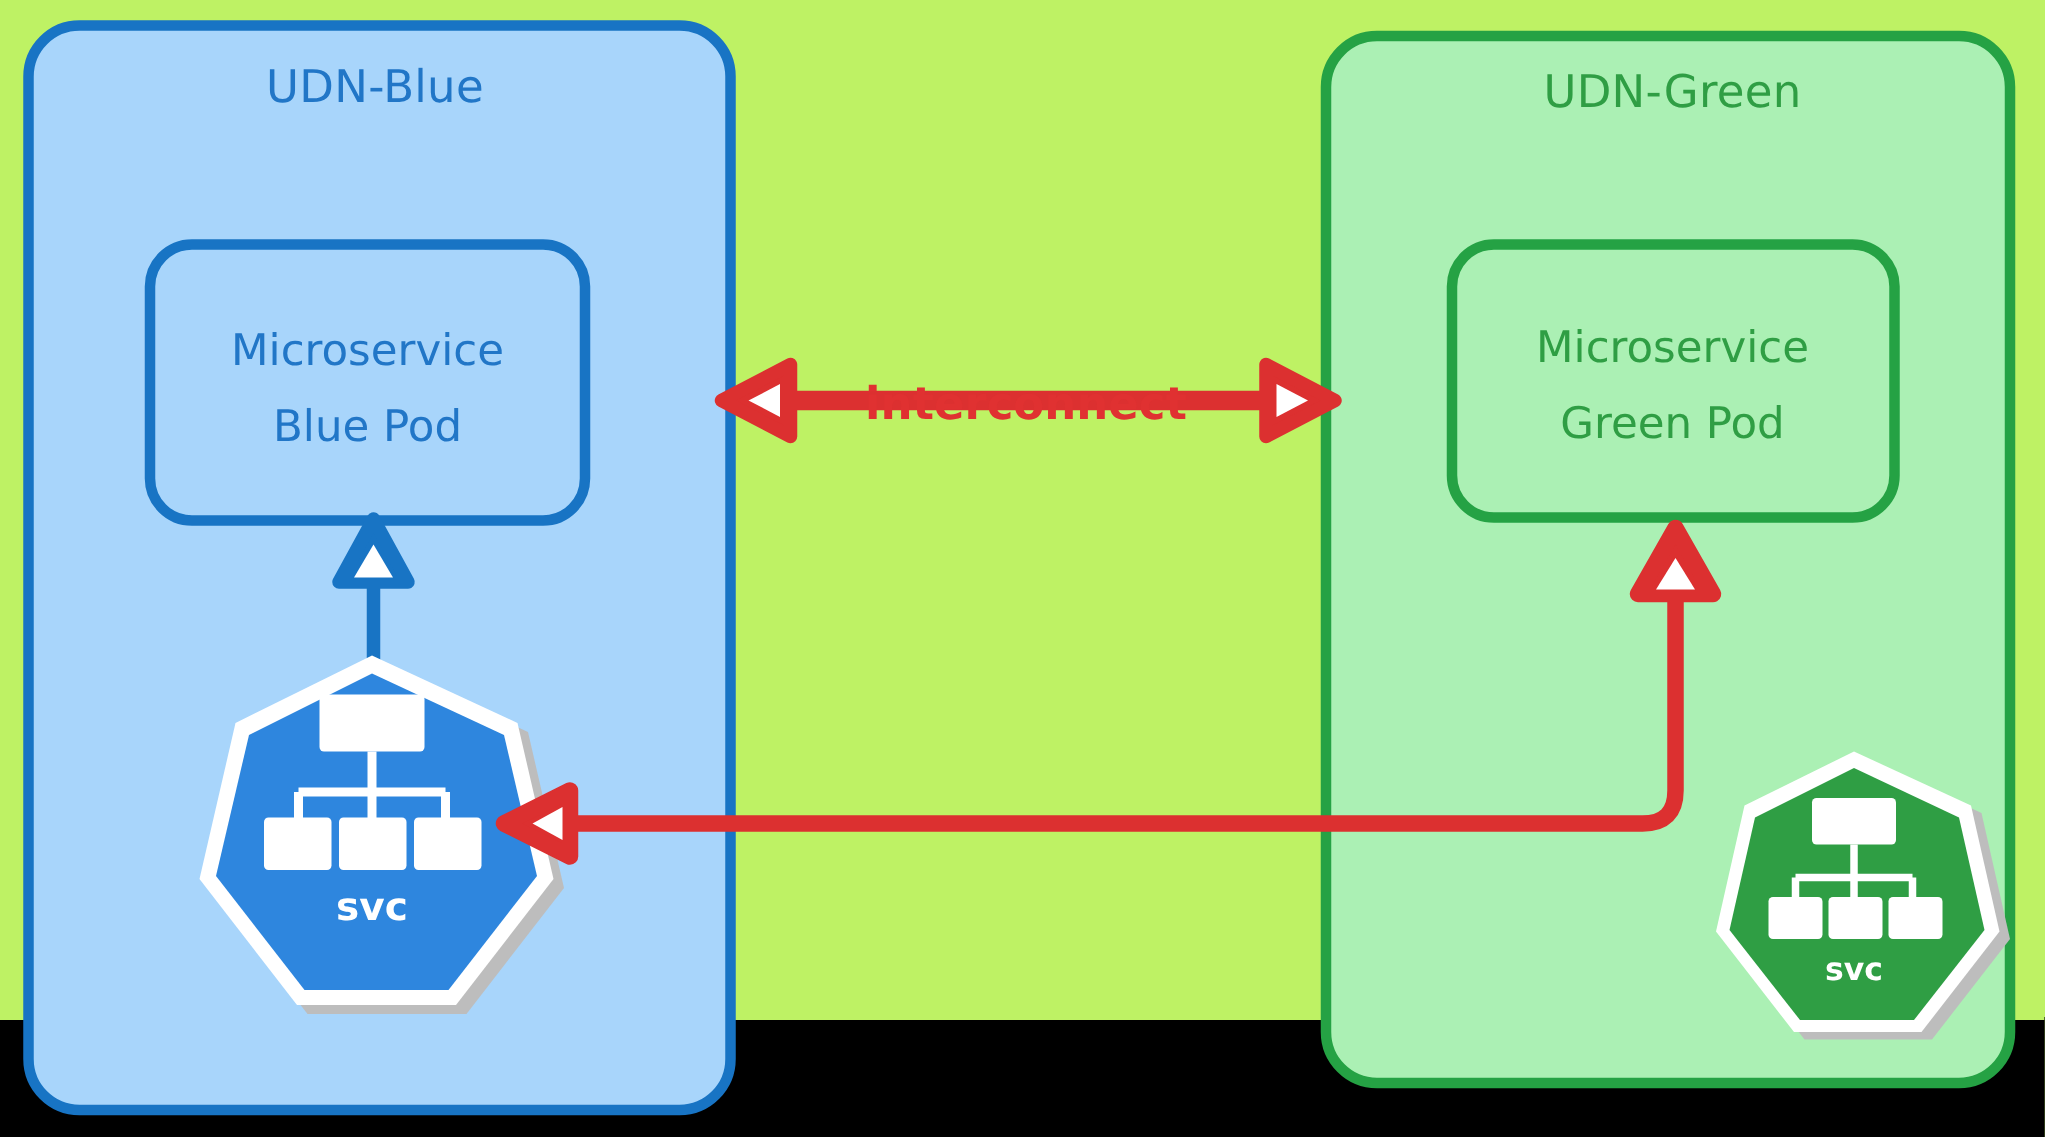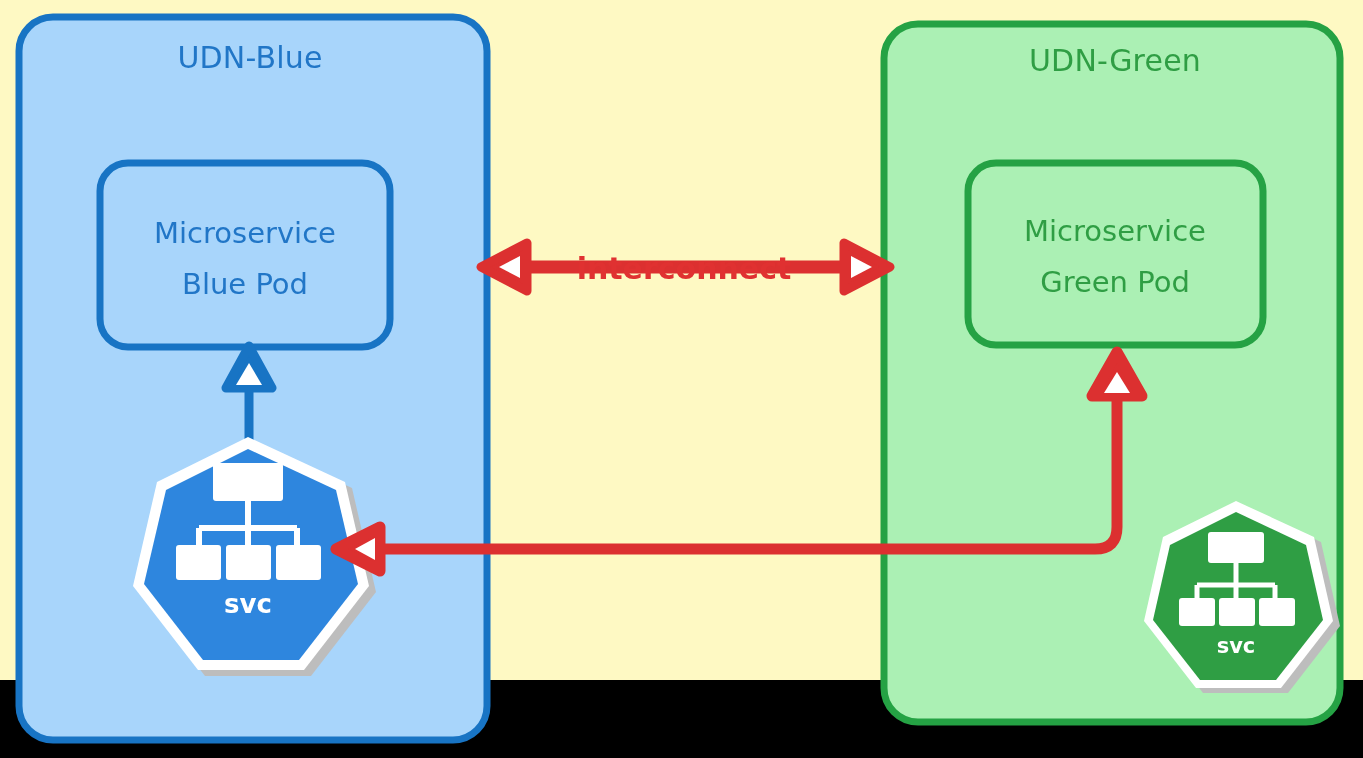--- a/index.html
+++ b/index.html
@@ -10,21 +10,21 @@
   body {
     width: 1363px;
     height: 758px;
     overflow: hidden;
     font-family: "DejaVu Sans", sans-serif;
   }
   #canvas {
     position: relative;
     width: 1363px;
     height: 680px;
-    background: #fef9c3;
+    background: #bef264;
   }
   #diagram-svg {
     position: absolute;
     left: 0;
     top: 0;
     width: 1363px;
     height: 758px;
   }
   .udn-title {
     font-size: 30px;

